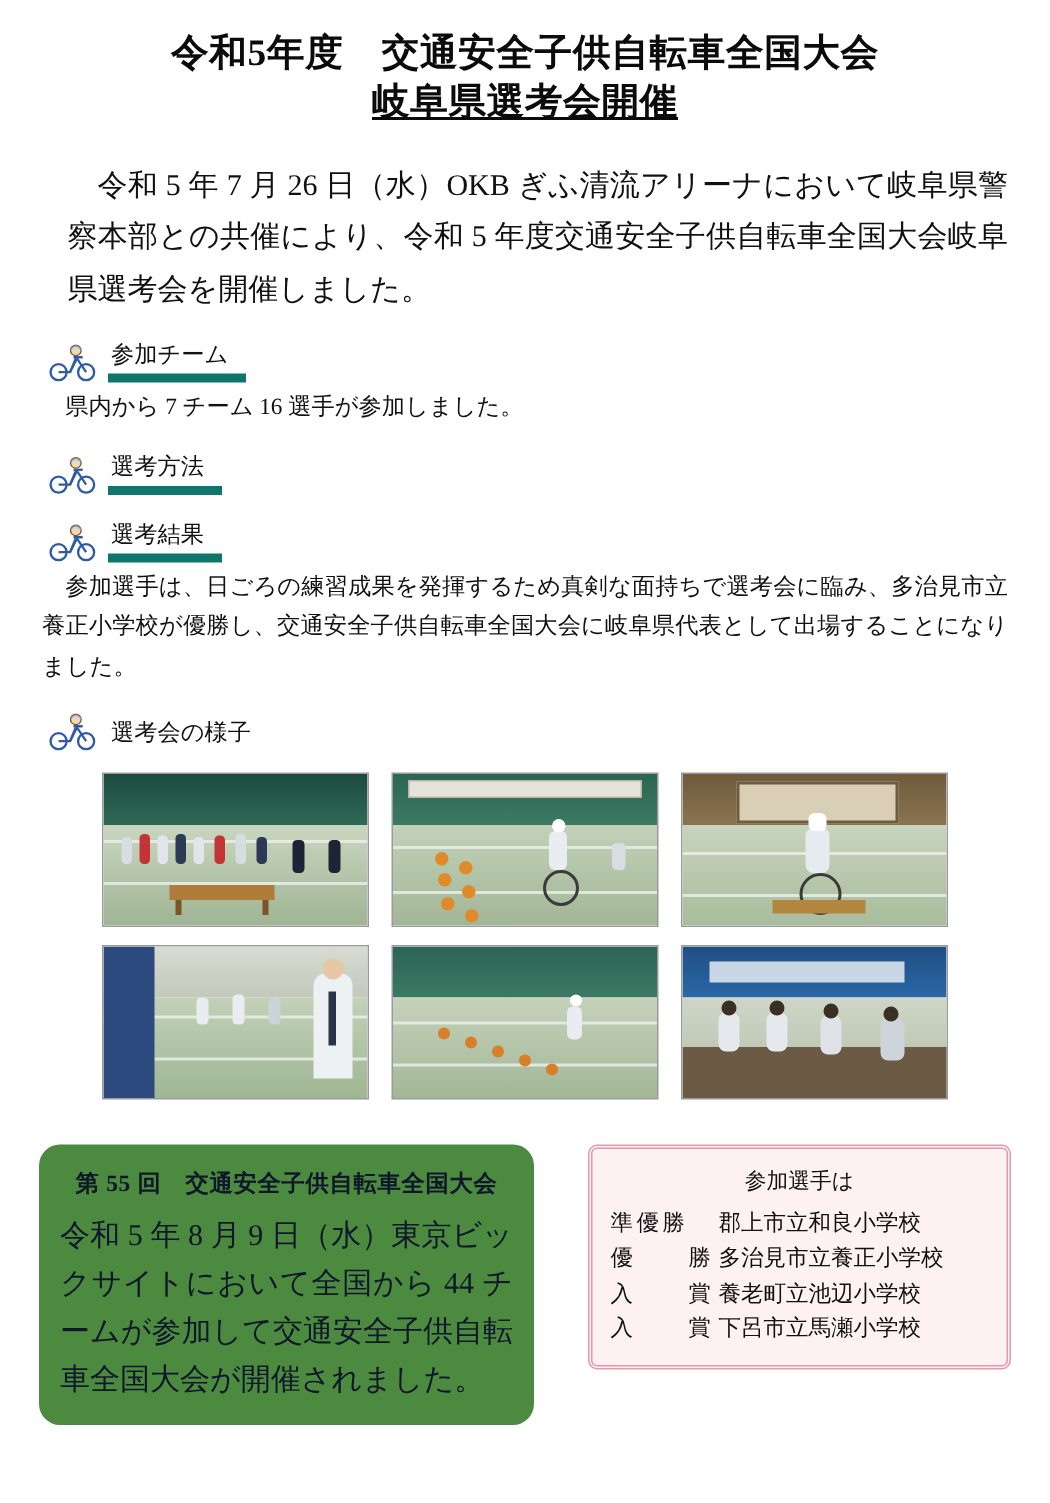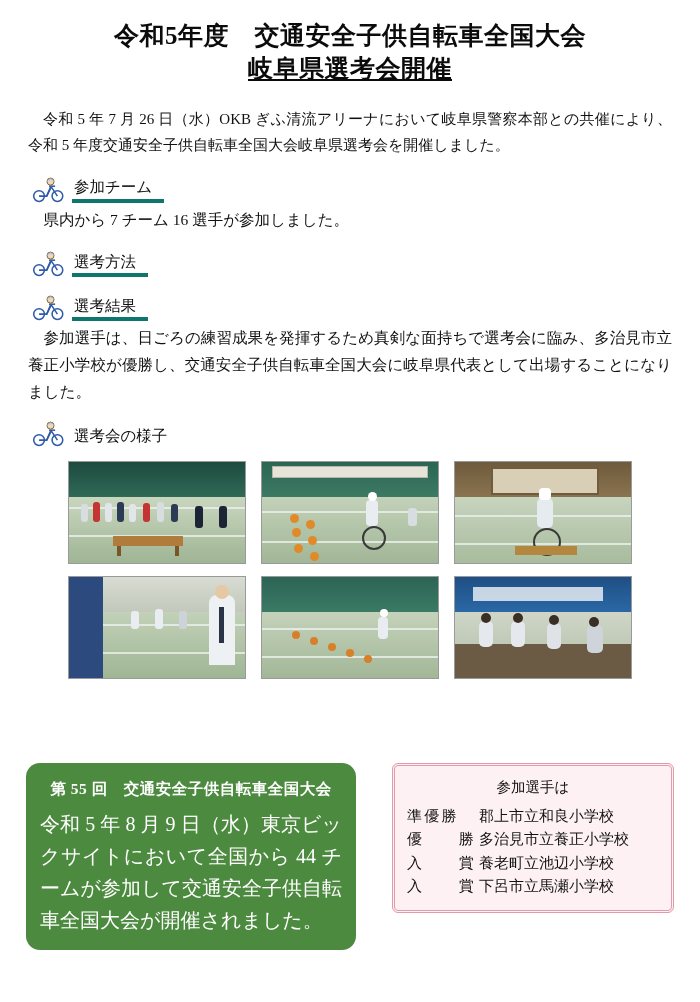--- a/index.html
+++ b/index.html
@@ -23,22 +23,22 @@
     font-weight:bold;
     font-size:25px;
     line-height:1.3;
     letter-spacing:0.5px;
     color:#0b0b0b;
     margin:6px 0 0 0;
   }
   .title .line2{display:block;text-decoration:underline;}
   
   .intro{
-    margin:22px 2px 0 2px;
-    font-size:15px;
+    margin:22px 2px 0 19px;
+    font-size:20px;
     line-height:1.72;
     text-align:justify;
     text-indent:1em;
   }
   
   .section-head{
     display:flex;
     align-items:flex-end;
     margin:18px 0 2px 6px;
     gap:6px;
@@ -46,21 +46,21 @@
   .bike-icon{
     width:34px;height:26px;
     flex:0 0 34px;
     position:relative;
     display:block;
   }
   .sec-label{
     font-size:15.5px;
     line-height:1.2;
     padding:0 12px 2px 2px;
-    border-bottom:4px solid #0f766e;
+    border-bottom:6px solid #0f766e;
     color:#111;
   }
   .sec-label.noline{border-bottom:none;}
   .body-text{
     margin:4px 2px 0 2px;
     font-size:15.5px;
     line-height:1.72;
     text-align:justify;
     text-indent:1em;
   }
@@ -90,21 +90,21 @@
     left:26px;right:26px;bottom:10px;
     display:flex;
     gap:18px;
     align-items:flex-start;
     justify-content:space-between;
   }
   .green-box{
     width:330px;
     background:#4c8a3f;
     border-radius:14px;
-    color:#ffffff;
+    color:#0f172a;
     padding:12px 14px 14px 14px;
     box-sizing:border-box;
     min-height:148px;
     font-family:Liberation Serif, serif;
   }
   .green-title{
     text-align:center;
     font-weight:bold;
     font-size:15.5px;
     letter-spacing:.5px;

